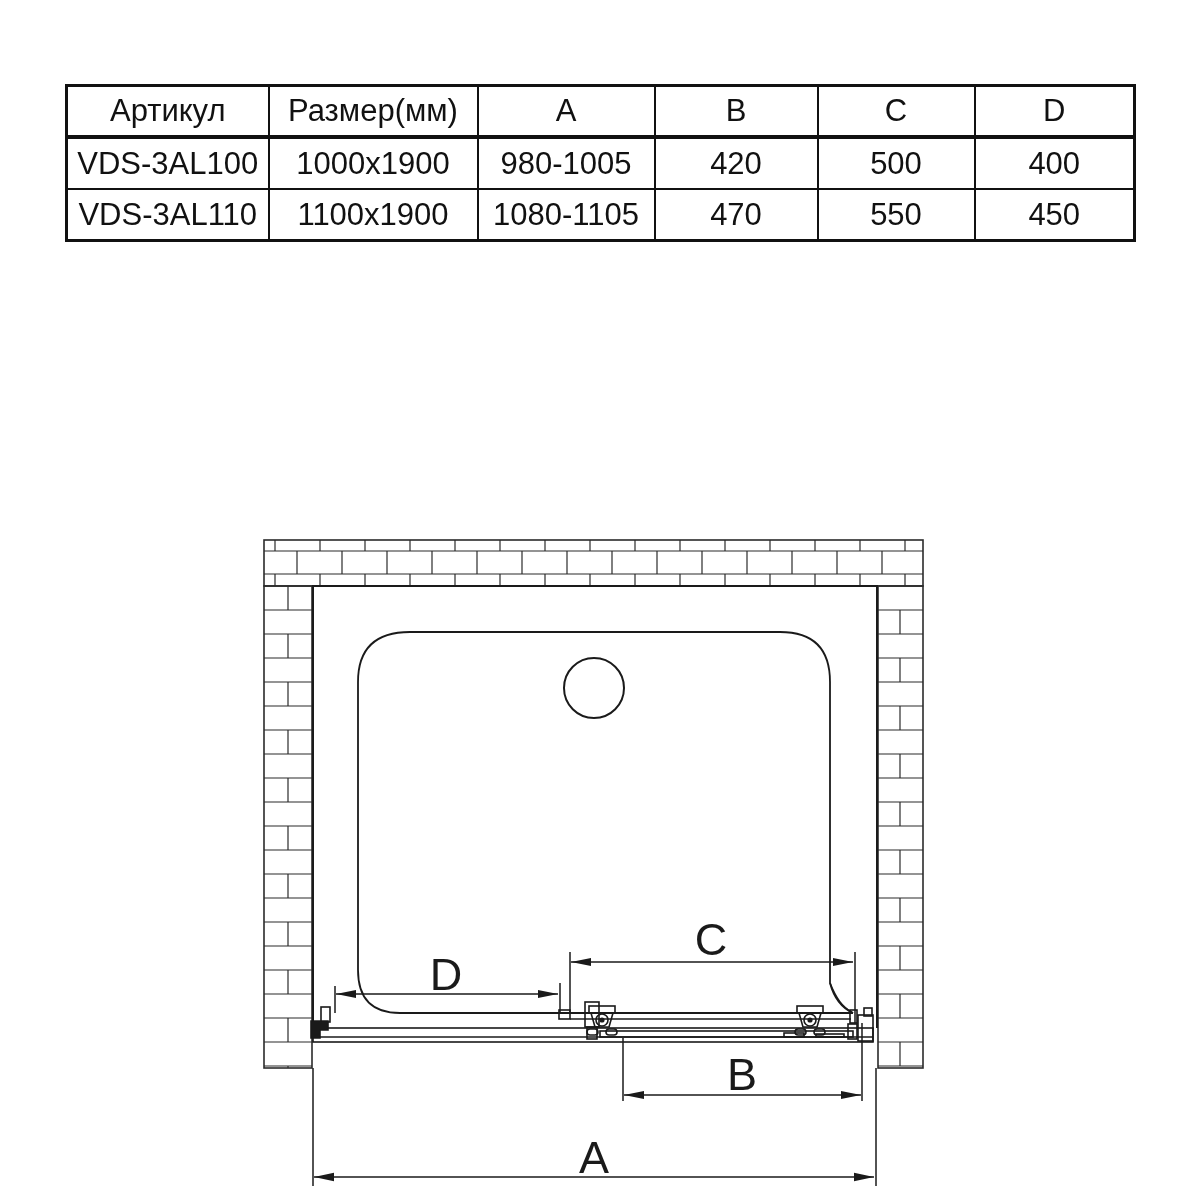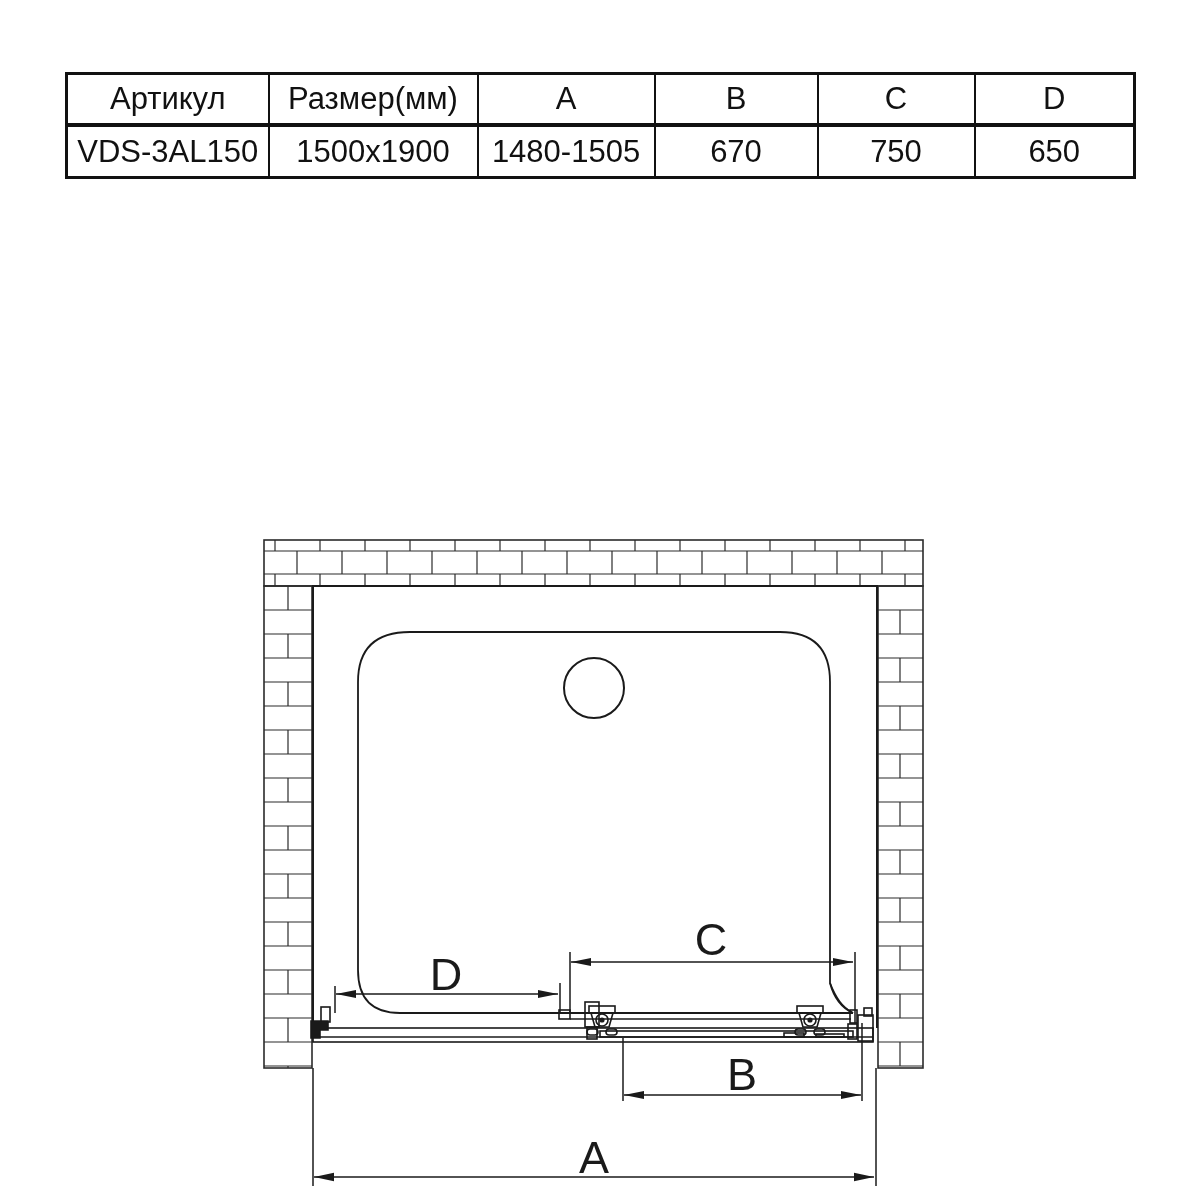--- a/index.html
+++ b/index.html
@@ -1,18 +1,18 @@
 <!DOCTYPE html>
 <html><head>
 <meta charset="utf-8">
 <style>
   html,body{margin:0;padding:0;background:#fff;}
   .canvas{position:relative;width:1200px;height:1200px;background:#fff;overflow:hidden;
           font-family:"Liberation Sans", sans-serif;color:#111;}
-  table.spec{position:absolute;left:65px;top:72px;border-collapse:collapse;
+  table.spec{position:absolute;left:65px;top:84px;border-collapse:collapse;
              table-layout:fixed;width:1068px;}
   table.spec th, table.spec td{
       border:2px solid #111;text-align:center;vertical-align:middle;
       font-size:31px;font-weight:normal;color:#111;padding:0;overflow:hidden;white-space:nowrap;}
   table.spec{border:3px solid #111;}
   table.spec thead th{height:48px;border-bottom:4px solid #111;}
   table.spec tbody td{height:49px;}
   svg.diagram{position:absolute;left:0;top:0;}
   svg text{font-family:"Liberation Sans", sans-serif;}
 </style>
@@ -35,26 +35,34 @@
           <th>Артикул</th>
           <th>Размер(мм)</th>
           <th>A</th>
           <th>B</th>
           <th>C</th>
           <th>D</th>
         </tr>
     </thead>
     <tbody>
         <tr>
-          <td>VDS-3AL150</td>
-          <td>1500x1900</td>
-          <td>1480-1505</td>
-          <td>670</td>
-          <td>750</td>
-          <td>650</td>
+          <td>VDS-3AL100</td>
+          <td>1000x1900</td>
+          <td>980-1005</td>
+          <td>420</td>
+          <td>500</td>
+          <td>400</td>
+        </tr>
+        <tr>
+          <td>VDS-3AL110</td>
+          <td>1100x1900</td>
+          <td>1080-1105</td>
+          <td>470</td>
+          <td>550</td>
+          <td>450</td>
         </tr>
       </tbody>
   </table>
 
   <svg class="diagram" width="1200" height="1200" viewBox="0 0 1200 1200">
 
     <g id="bricks">
         <rect x="264" y="540" width="659" height="46" fill="none" stroke="#2b2b2b" stroke-width="1.6"></rect>
         <line x1="264" y1="551" x2="923" y2="551" stroke="#2b2b2b" stroke-width="1.2"></line>
         <line x1="264" y1="574" x2="923" y2="574" stroke="#2b2b2b" stroke-width="1.2"></line>

